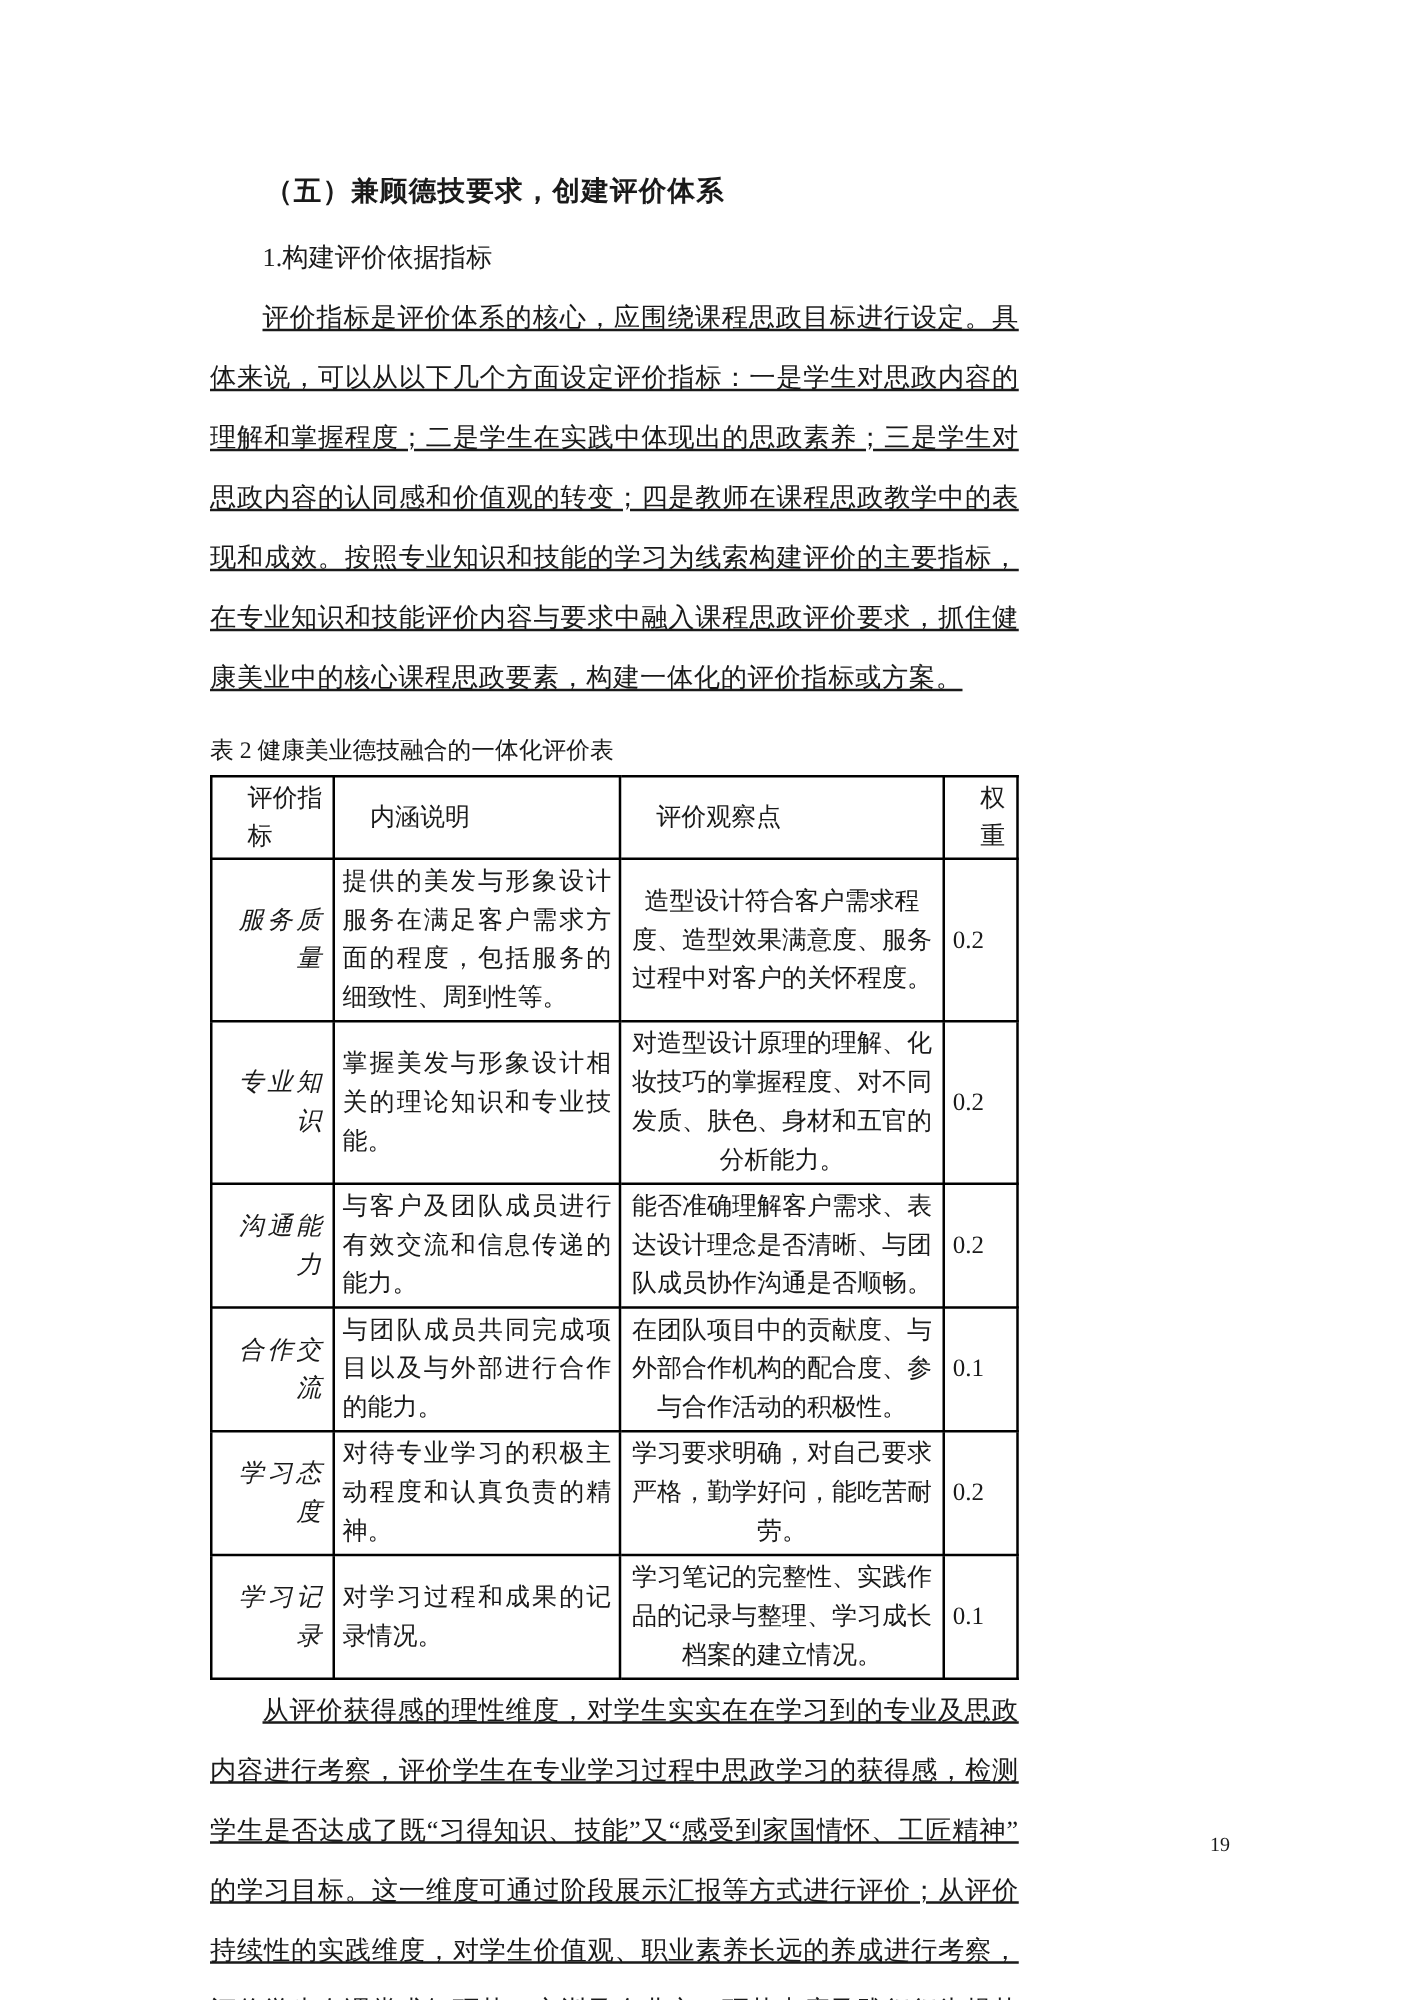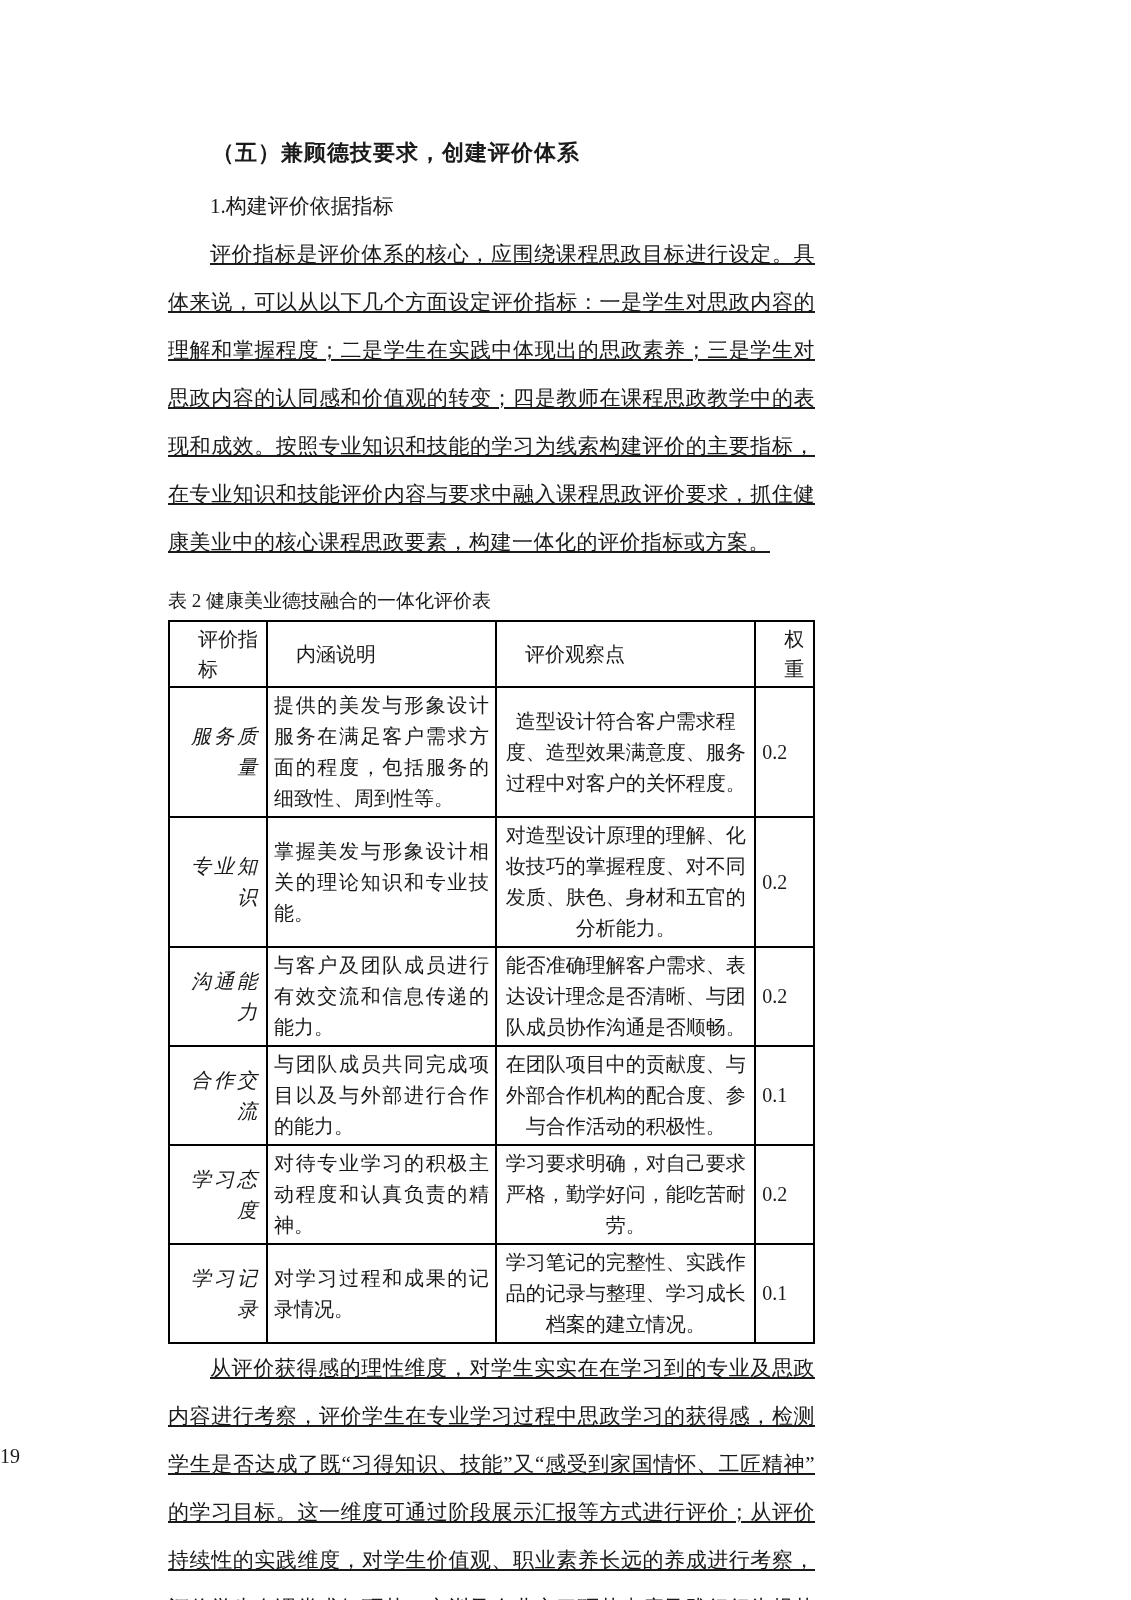--- a/index.html
+++ b/index.html
@@ -69,25 +69,25 @@
   .col-description { width: 35.5%; }
   .col-observation { width: 40.2%; }
   .col-weight { width: 9.1%; }
   .cell-indicator { text-align: right; letter-spacing: 3px; font-style: italic; }
   .cell-description { text-align: justify; padding-left: 10px; padding-right: 8px; }
   .cell-observation { text-align: center; text-align-last: center; border-radius: 15px; }
   .cell-weight { text-align: left; }
   .section2-heading { margin-top: 14px; }
   .page-number {
     position: absolute;
-    bottom: 132px;
+    bottom: 114px;
     left: 0;
     width: 100%;
-    text-align: left;
-    font-size: 20px;
+    text-align: right;
+    font-size: 16px;
   }
 </style>
 </head>
 <body>
 
 <div class="page">
 
   <h2 class="doc-heading">（五）兼顾德技要求，创建评价体系</h2>
 
   <div class="sub-heading">1.构建评价依据指标</div>

